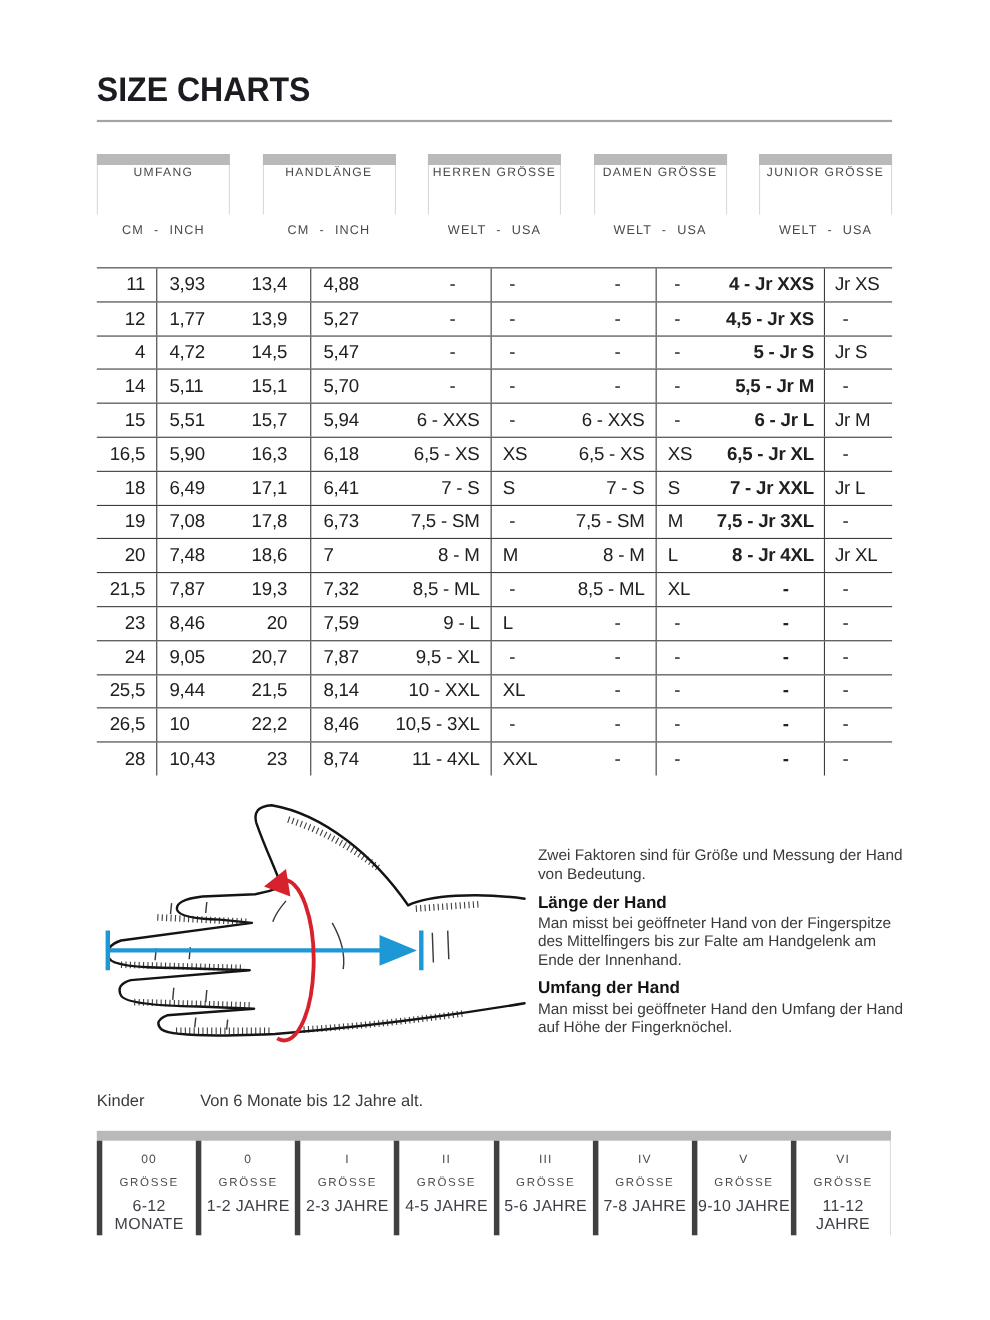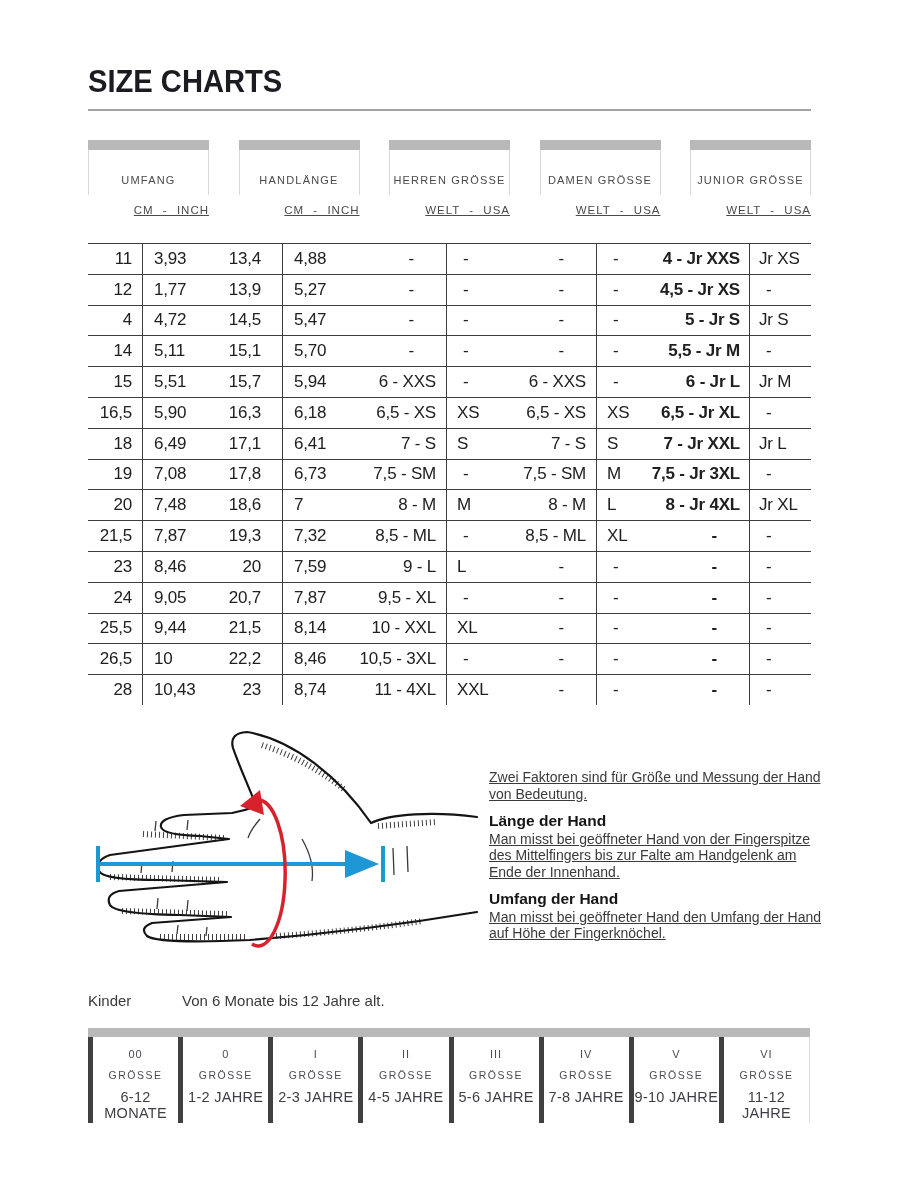--- a/index.html
+++ b/index.html
@@ -10,25 +10,25 @@
   
   .title{left:88px;top:64px;font-size:31px;font-weight:bold;color:#1b1b22;
          transform:scaleX(.94);transform-origin:left center;letter-spacing:0;white-space:nowrap;}
   .title-rule{left:88px;top:109px;width:723px;height:2px;background:#a3a3a3;}
 
   
   .tabs{left:88px;top:140px;width:723px;display:flex;justify-content:space-between;}
   .tab{width:121px;}
   .tab-bar{height:10px;background:#b9b9b9;}
   .tab-body{height:45px;border-left:1px solid #d9d9d9;border-right:1px solid #d9d9d9;
-            box-sizing:border-box;text-align:center;padding-top:24px;
+            box-sizing:border-box;text-align:center;padding-top:1px;
             font-size:11px;letter-spacing:1.2px;color:#4a4a4a;}
   .units{left:88px;top:204px;width:723px;display:flex;justify-content:space-between;}
-  .unit-cell{width:121px;text-align:right;font-size:11.5px;letter-spacing:1px;
-             word-spacing:5px;color:#4a4a4a;text-decoration:underline;}
+  .unit-cell{width:121px;text-align:center;font-size:11.5px;letter-spacing:1px;
+             word-spacing:5px;color:#4a4a4a;}
 
   
   .sizetable{left:88px;top:243px;width:723px;}
   .trow{display:flex;height:30.8px;border-top:1.5px solid #3d3d3d;box-sizing:border-box;}
   .cell{height:100%;display:flex;align-items:center;box-sizing:border-box;
         font-size:17px;color:#202020;letter-spacing:-.2px;white-space:nowrap;}
   .r{justify-content:flex-end;}
   .vd{border-right:1.5px solid #3d3d3d;}
   .c0{width:55px;padding-right:10px;}
   .c1{width:75px;padding-left:11px;}
@@ -41,21 +41,21 @@
   .c8{width:90px;padding-right:9px;font-weight:bold;}
   .c9{width:61px;padding-left:9px;}
   .dashw{padding-right:32px;}   
   .dashu{padding-left:16px;}    
 
   
   .figure{left:88px;top:722px;}
 
   
   .notes{left:489px;top:769px;width:340px;color:#3a3a3a;font-size:14px;line-height:16.5px;}
-  .notes p{margin:0;text-decoration:underline;}
+  .notes p{margin:0;}
   .note-h{font-size:15.5px;font-weight:bold;color:#151515;margin:11px 0 1px 0;}
 
   
   .kinder-label{left:88px;top:992px;font-size:15px;color:#3a3a3a;}
   .kinder-subtitle{left:182px;top:992px;font-size:15px;color:#3a3a3a;}
   .ktable{left:88px;top:1028px;width:722px;}
   .kbar{height:9px;background:#b9b9b9;}
   .kcols{display:flex;height:86px;}
   .kcol{flex:1;border-left:5px solid #404040;box-sizing:border-box;text-align:center;}
   .kcol:last-child{border-right:1px solid #dcdcdc;}

